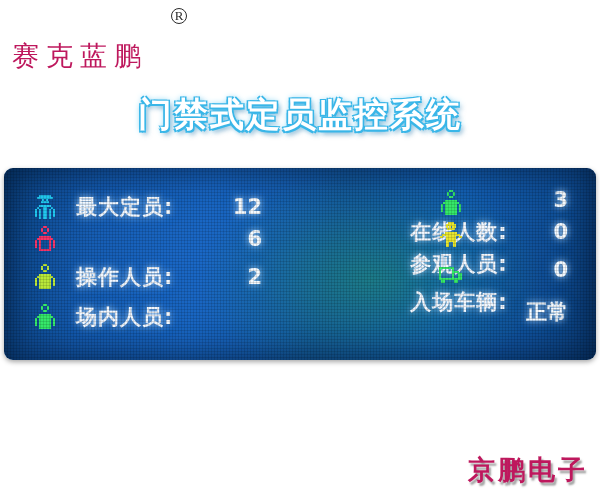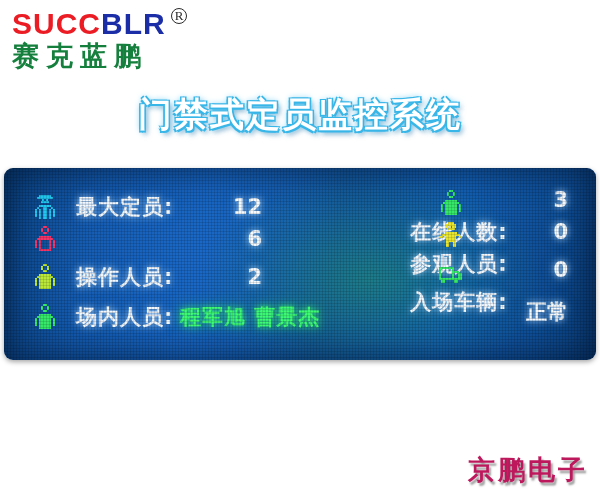--- a/index.html
+++ b/index.html
@@ -22,22 +22,22 @@
   #brand-reg{
     position:absolute;left:163px;top:4px;
     font-size:13px;color:#2b2b2b;
     border:1.2px solid #2b2b2b;border-radius:50%;
     width:14px;height:14px;line-height:13px;text-align:center;
     font-family:"Liberation Serif","DejaVu Serif",serif;
   }
   #brand-cn{
     position:absolute;left:4px;top:34px;
     font-family:"DejaVu Sans","Liberation Sans",sans-serif;
-    font-weight:bold;font-size:27px;letter-spacing:7px;
-    color:#15803d;white-space:nowrap;
+    font-weight:normal;font-size:27px;letter-spacing:7px;
+    color:#be185d;white-space:nowrap;
   }
 
   
   #headline{
     position:absolute;left:0;top:92px;width:600px;text-align:center;
     font-family:Liberation Mono, monospace;
     font-weight:bold;font-size:34px;letter-spacing:2px;color:#ffffff;
     text-shadow:
       -1.5px -1.5px 0 #39b6e8, 1.5px -1.5px 0 #39b6e8,
       -1.5px  1.5px 0 #39b6e8, 1.5px  1.5px 0 #39b6e8,
@@ -115,23 +115,20 @@
     font-family:Liberation Sans, sans-serif;
     font-weight:bold;font-size:27px;letter-spacing:3px;color:#be185d;
     text-shadow:2px 3px 2px rgba(130,130,130,.75);
     white-space:nowrap;
   }
 </style>
 </head>
 <body>
 
 <div id="brand">
-  <div id="brand-latin">
-    <span class="succ">SUCC</span><span class="blr">BLR</span>
-  </div>
   <div id="brand-reg">R</div>
   <div id="brand-cn">赛克蓝鹏</div>
 </div>
 
 <div id="headline">门禁式定员监控系统</div>
 
 <div id="led-panel">
   <div class="rows">
 
     <div class="row" style="top:20px;">
@@ -295,21 +292,20 @@
               <rect x="5" y="16" width="2" height="8"></rect>
                 <rect x="23" y="16" width="2" height="8"></rect>
               <rect x="9" y="14" width="12" height="2"></rect>
               <rect x="9" y="16" width="2" height="11"></rect>
                 <rect x="19" y="16" width="2" height="11"></rect>
               <rect x="11" y="16" width="8" height="11"></rect>
             </g>
           </svg>
         </span>
         <span class="label">场内人员:</span>
-        <span class="names">程军旭  曹景杰</span>
       </div>
       <div class="col col-right">
         <span class="value">正常</span>
       </div>
     </div>
 
   </div>
   <div id="led-grid"></div>
   <div id="led-vign"></div>
 </div>

